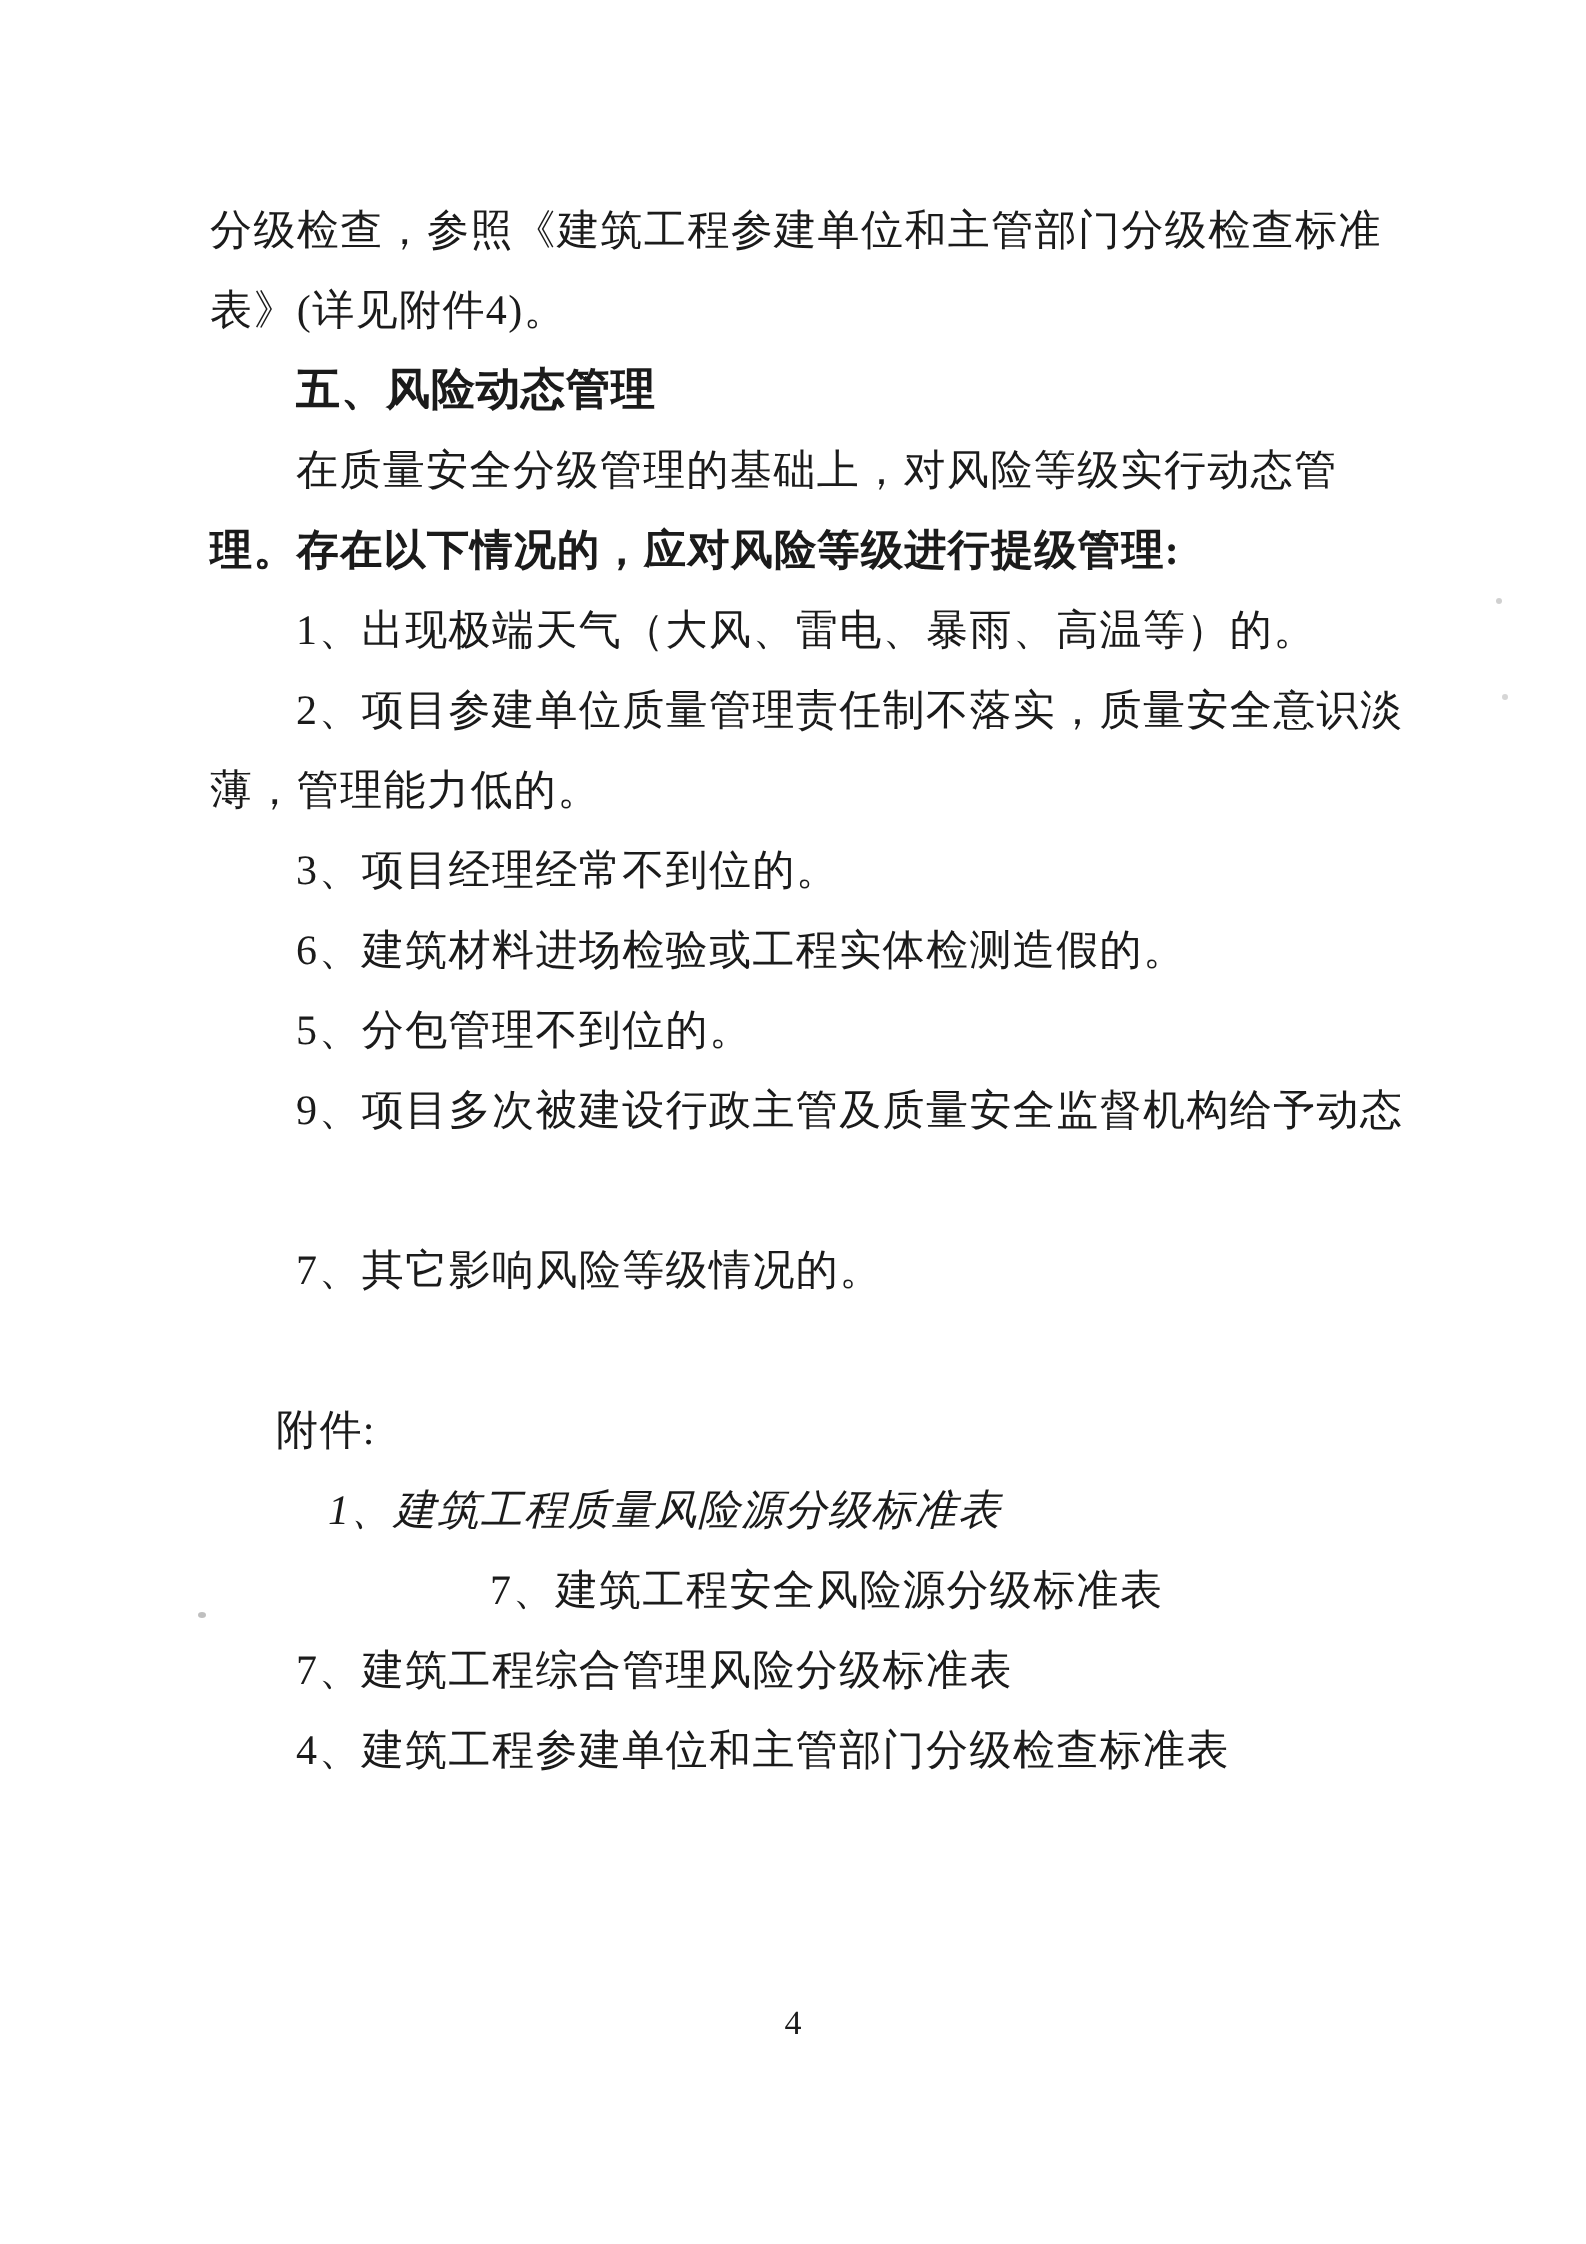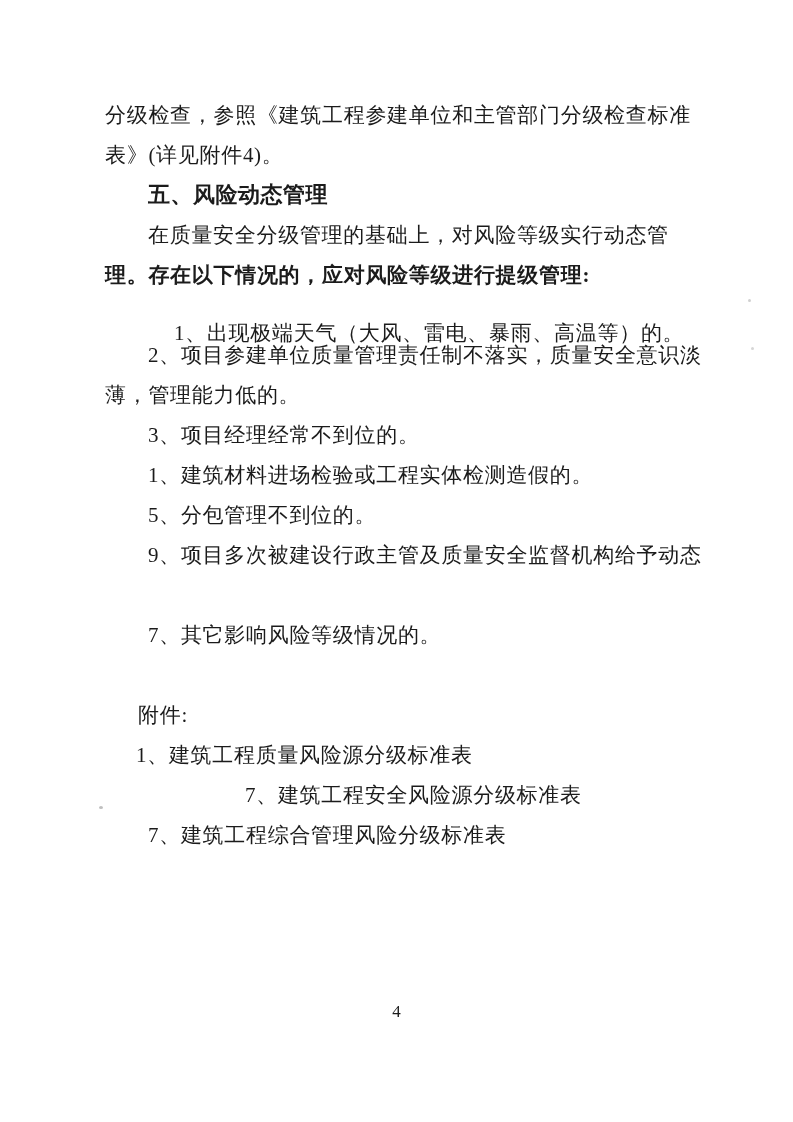--- a/index.html
+++ b/index.html
@@ -59,30 +59,31 @@
 </head>
 <body>
 
 <div class="page">
   <div class="doc-body">
       <div class="line" style="top: 95px; left: 105px;">分级检查，参照《建筑工程参建单位和主管部门分级检查标准</div>
       <div class="line" style="top: 135px; left: 105px;">表》(详见附件4)。</div>
       <div class="line heading" style="top: 175px; left: 148px;">五、风险动态管理</div>
       <div class="line" style="top: 215px; left: 148px;">在质量安全分级管理的基础上，对风险等级实行动态管</div>
       <div class="line" style="top: 255px; left: 105px; font-weight: bold;">理。存在以下情况的，应对风险等级进行提级管理:</div>
-      <div class="line" style="top: 313px; left: 148px; margin-left: 26px;">1、出现极端天气（大风、雷电、暴雨、高温等）的。</div>
+      <div class="line" style="top: 295px; left: 148px;">1、出现极端天气（大风、雷电、暴雨、高温等）的。</div>
       <div class="line" style="top: 335px; left: 148px;">2、项目参建单位质量管理责任制不落实，质量安全意识淡</div>
       <div class="line" style="top: 375px; left: 105px;">薄，管理能力低的。</div>
       <div class="line" style="top: 415px; left: 148px;">3、项目经理经常不到位的。</div>
-      <div class="line" style="top: 455px; left: 148px;">1、建筑材料进场检验或工程实体检测造假的。</div>
+      <div class="line" style="top: 455px; left: 148px;">6、建筑材料进场检验或工程实体检测造假的。</div>
       <div class="line" style="top: 495px; left: 148px;">5、分包管理不到位的。</div>
       <div class="line" style="top: 535px; left: 148px;">9、项目多次被建设行政主管及质量安全监督机构给予动态</div>
       <div class="line" style="top: 615px; left: 148px;">7、其它影响风险等级情况的。</div>
       <div class="line" style="top: 695px; left: 138px;">附件:</div>
-      <div class="line" style="top: 735px; left: 136px;">1、建筑工程质量风险源分级标准表</div>
+      <div class="line" style="top: 735px; left: 164px; font-style: italic;">1、建筑工程质量风险源分级标准表</div>
       <div class="line" style="top: 775px; left: 245px;">7、建筑工程安全风险源分级标准表</div>
       <div class="line" style="top: 815px; left: 148px;">7、建筑工程综合管理风险分级标准表</div>
+      <div class="line" style="top: 855px; left: 148px;">4、建筑工程参建单位和主管部门分级检查标准表</div>
     </div>
   <div class="page-number">4</div>
   <div class="speck s1"></div>
   <div class="speck s2"></div>
   <div class="speck s3"></div>
 </div>
 
 </body></html>

